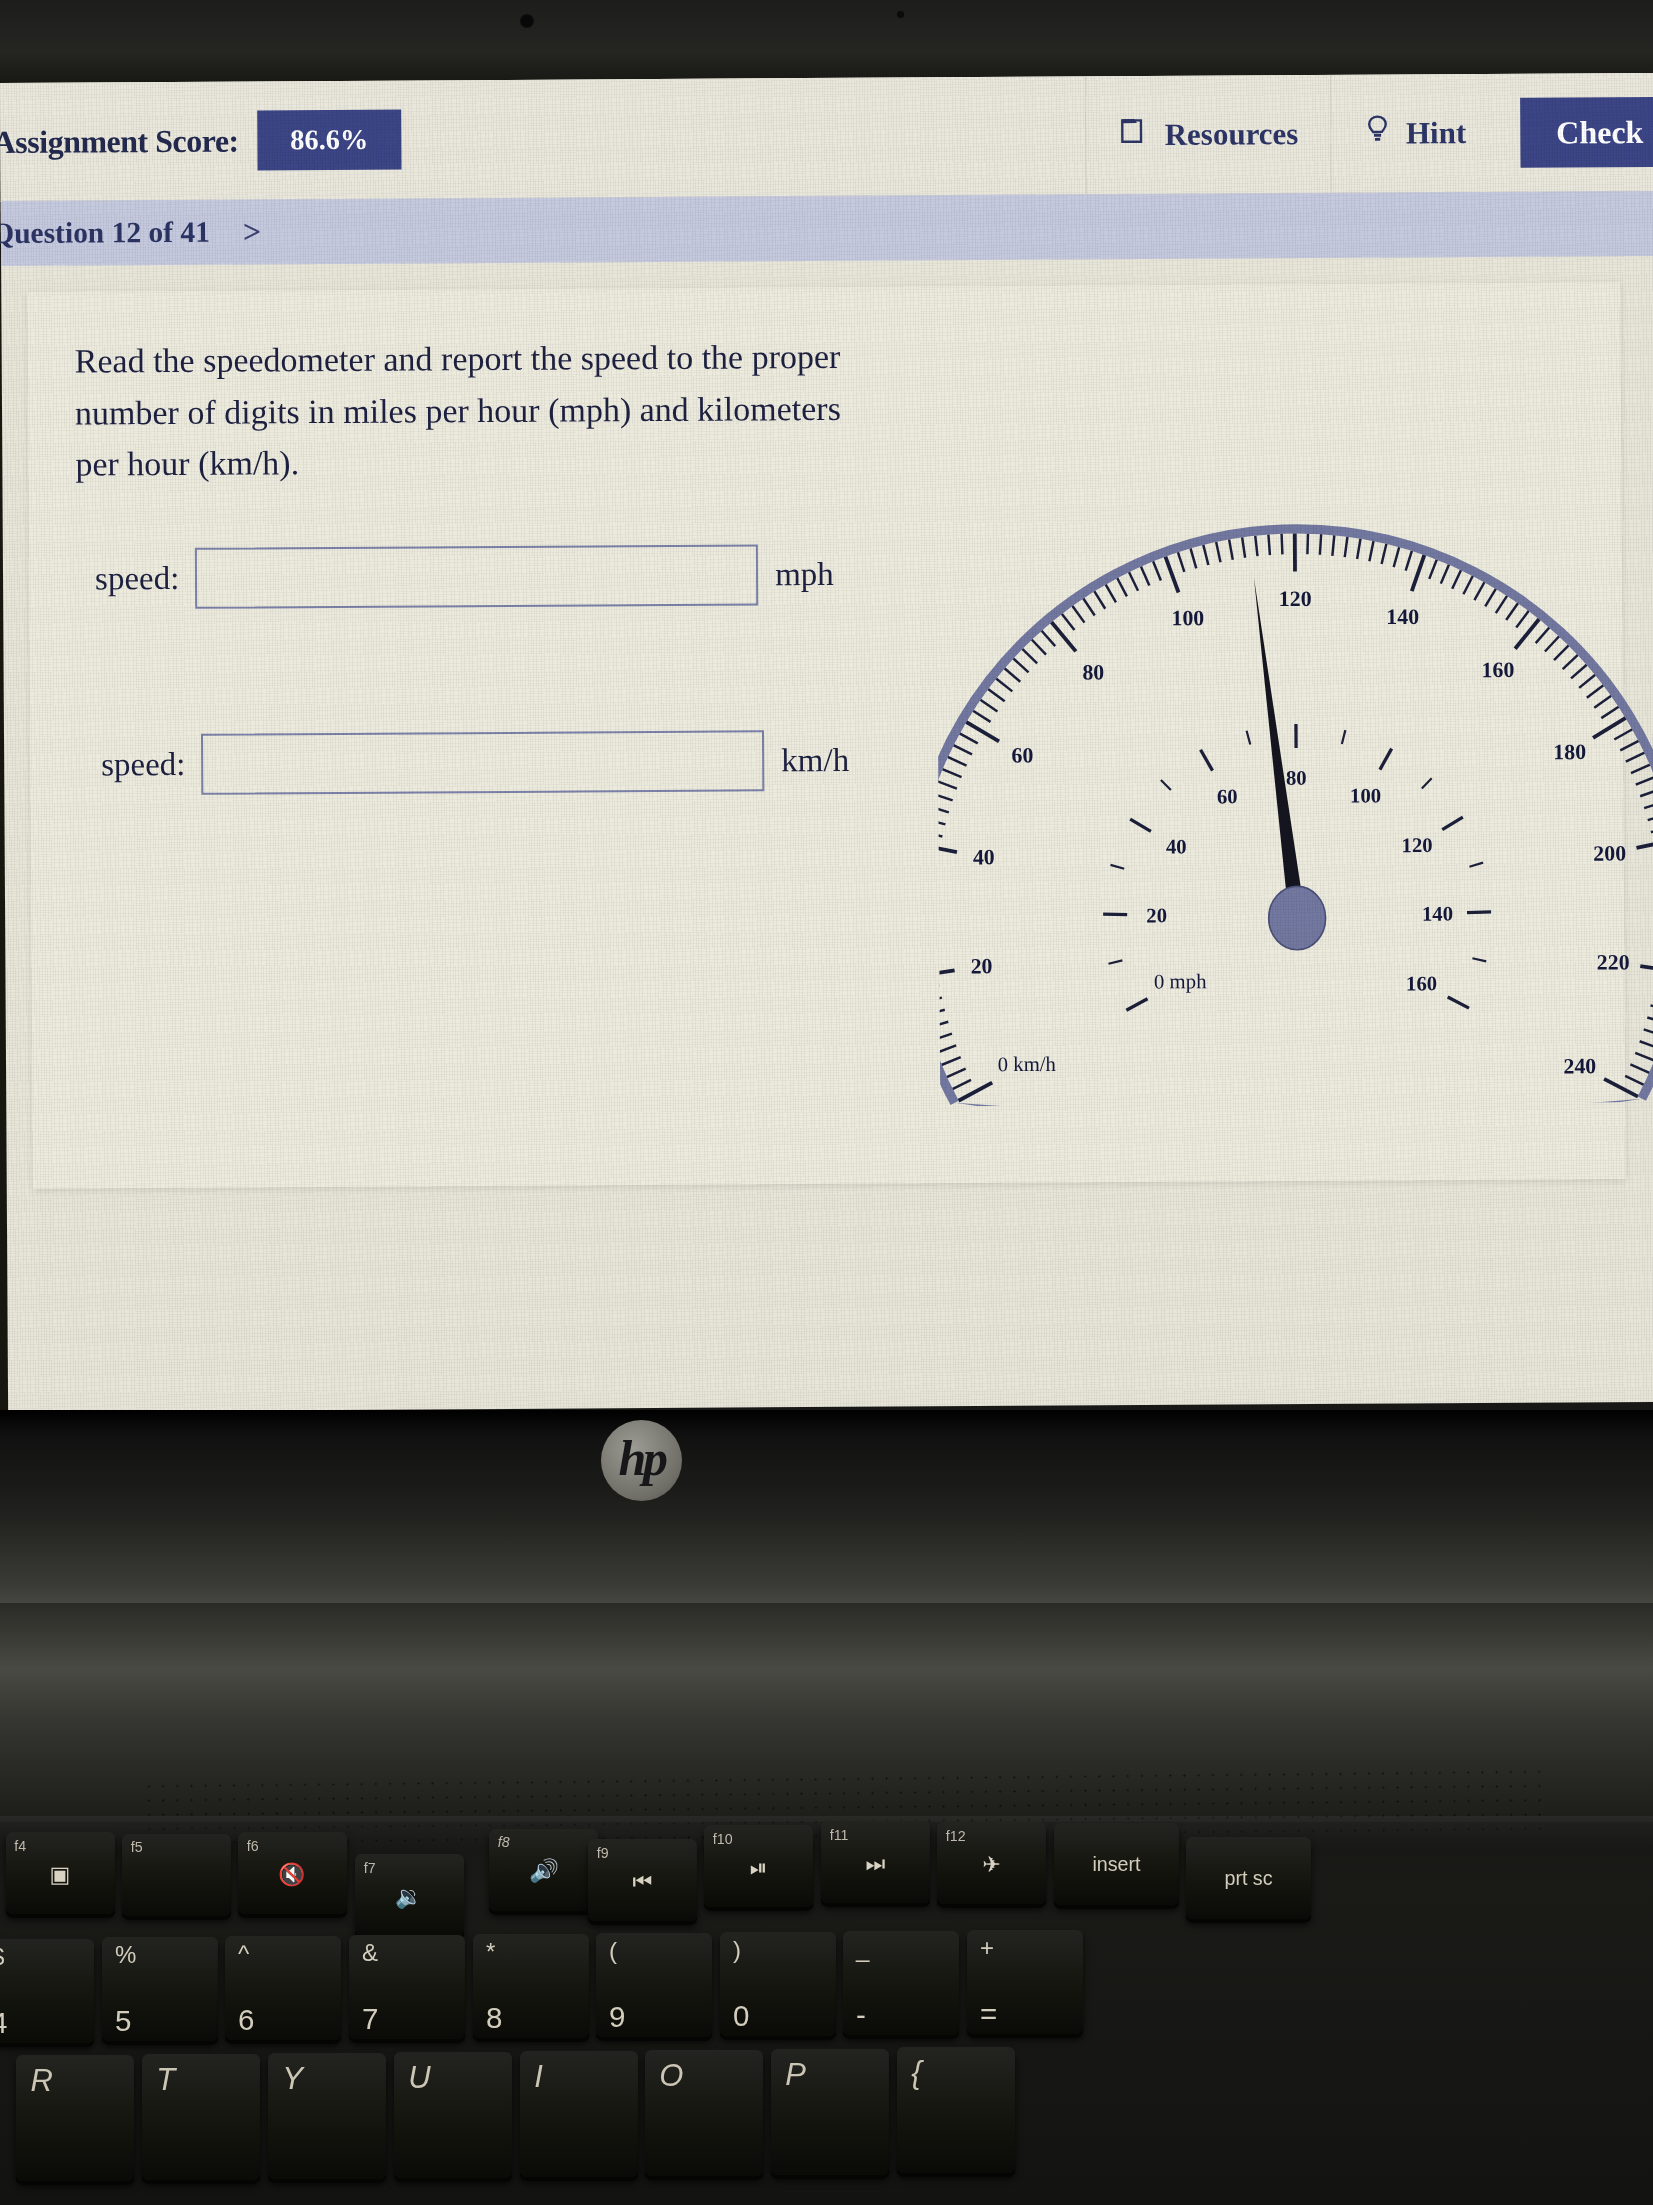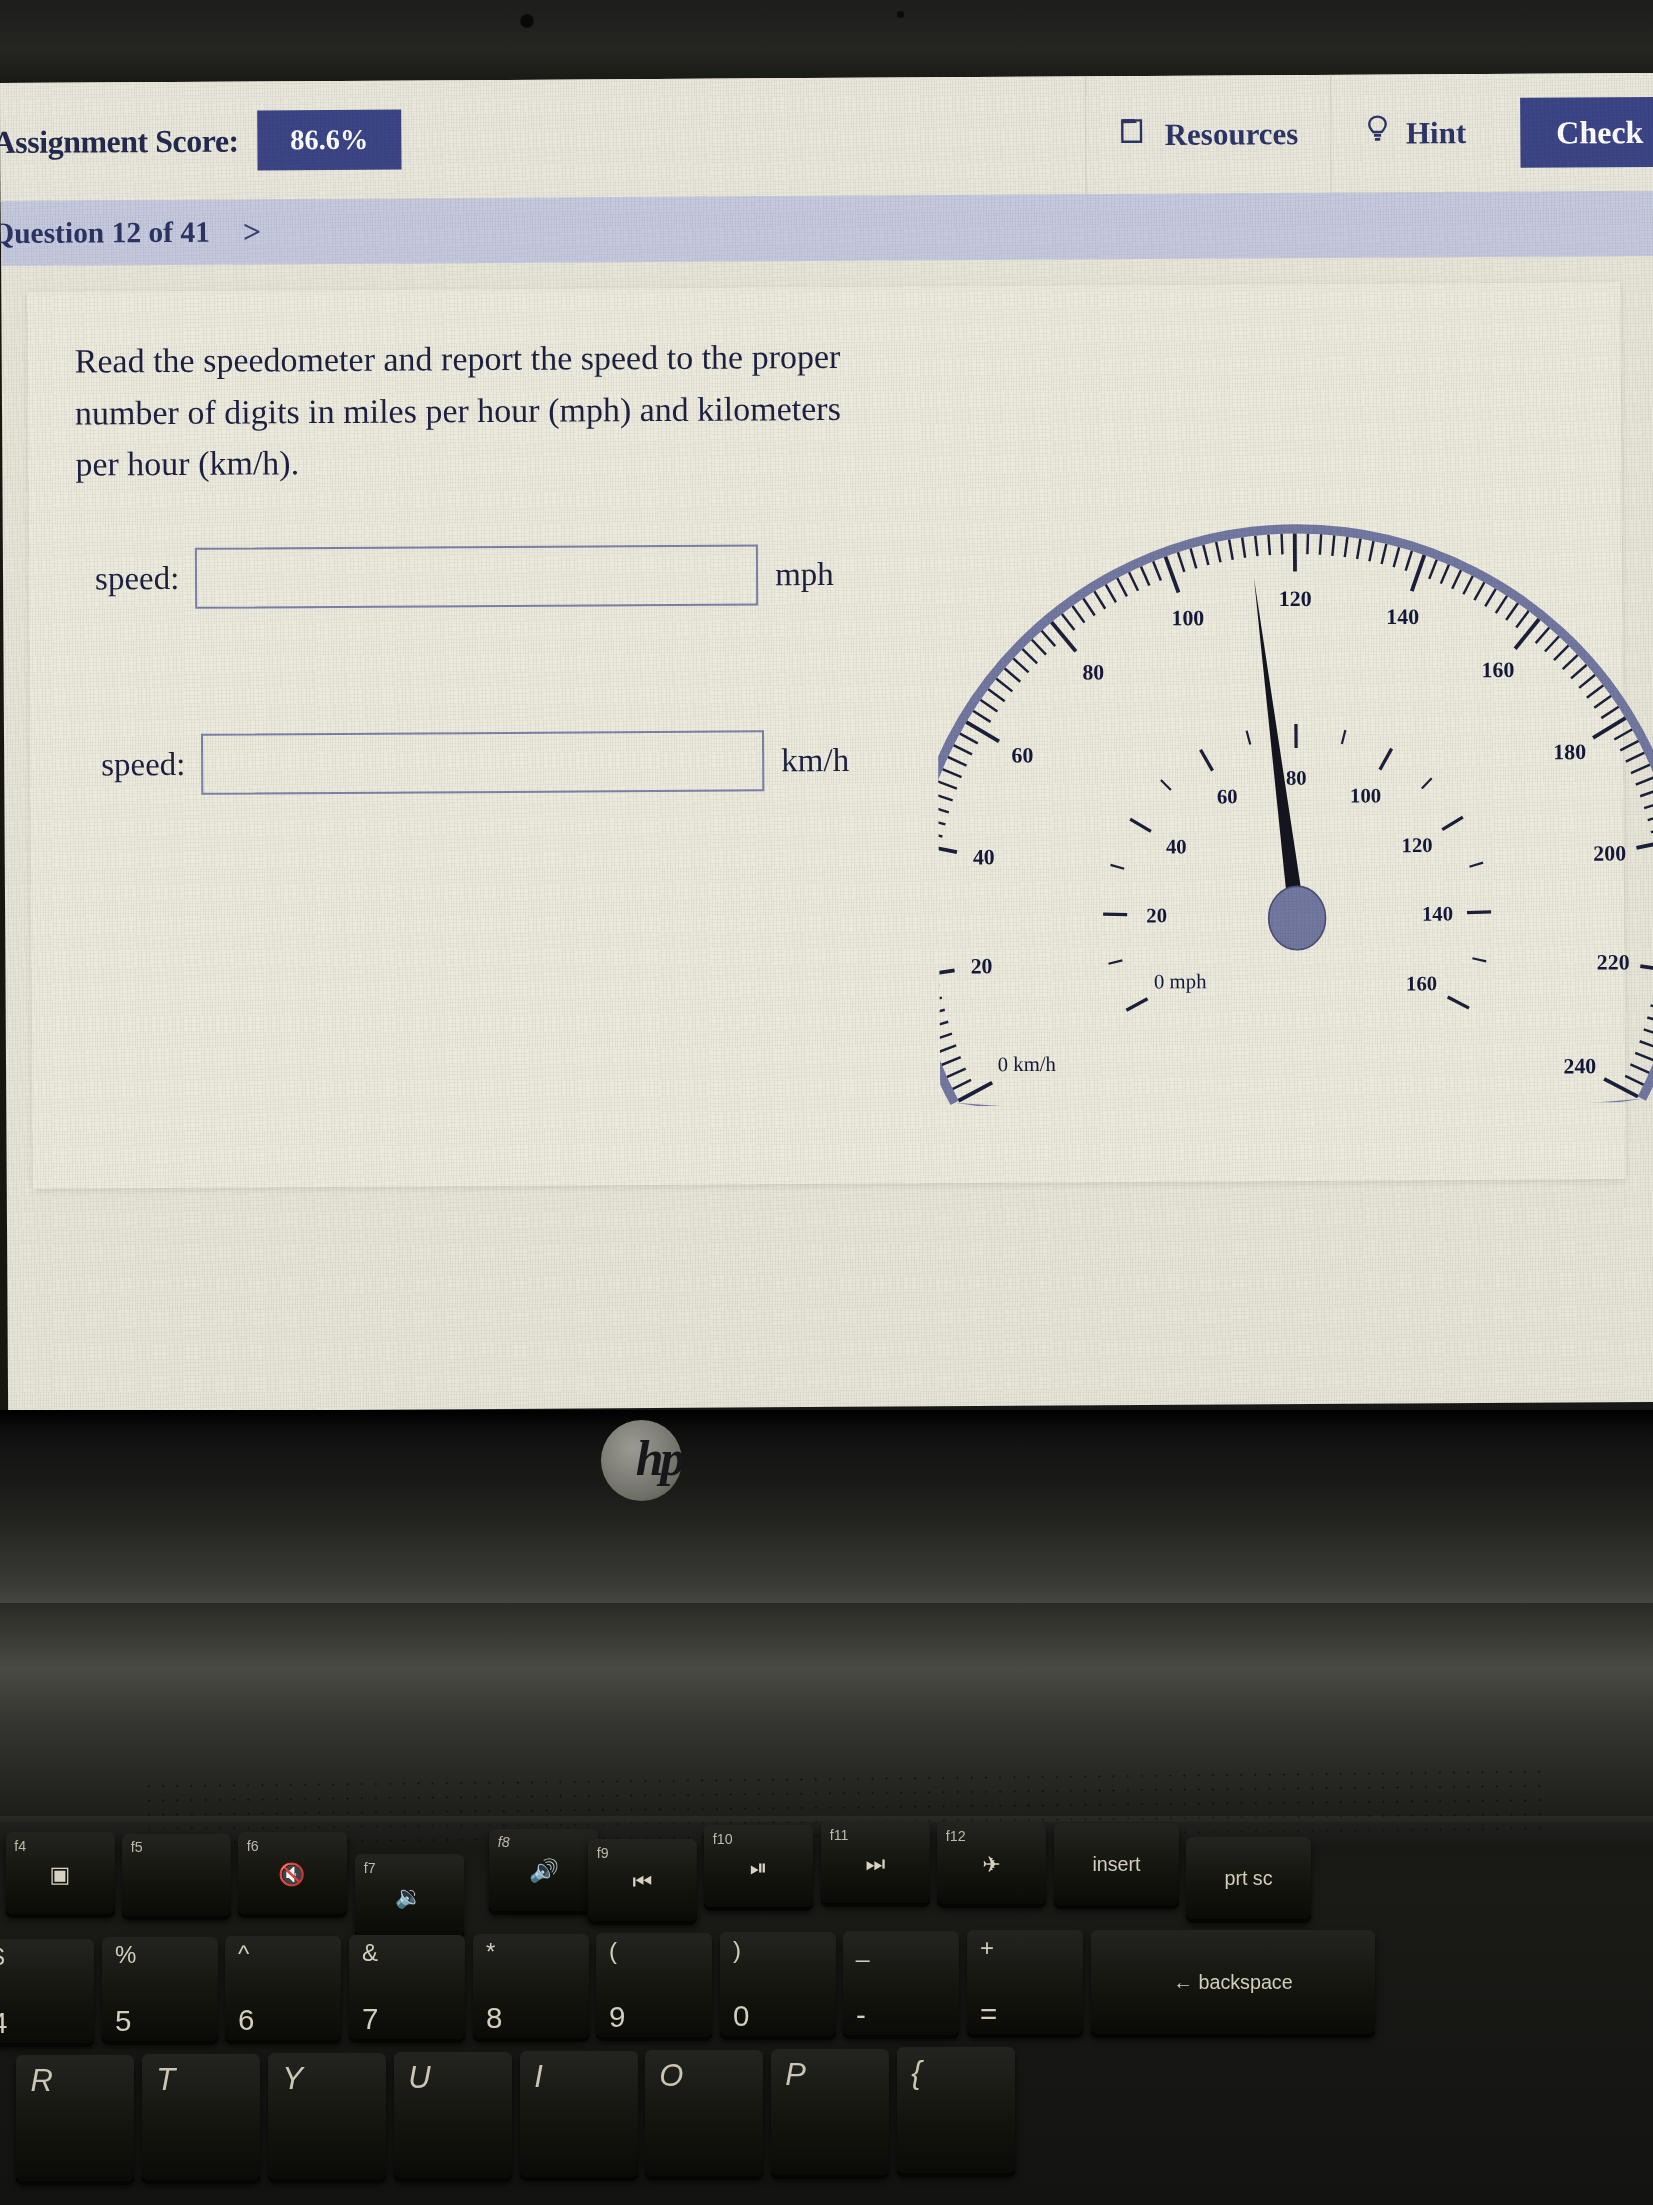--- a/index.html
+++ b/index.html
@@ -68,21 +68,21 @@
   .lbl-unit{font-family:"Liberation Serif",serif;font-size:38px;fill:#14183a;}
 
   
   #base{position:absolute;left:0;top:1410px;width:1654px;height:795px;
      background:linear-gradient(180deg,#0d0d0b 0%,#131311 6%,#232320 14%,#3a3a36 22%,#55554f 27%,
         #4a4a45 31%,#242421 37%,#141412 46%,#1a1a17 60%,#131311 100%);}
   #hinge{position:absolute;left:0;top:1410px;width:1654px;height:66px;
      background:linear-gradient(180deg,#000 0%,#111 40%,#191917 100%);}
   #hp-logo{position:absolute;left:601px;top:1420px;width:81px;height:81px;border-radius:50%;
      background:radial-gradient(circle at 40% 35%,#9b9b93,#6e6e67 70%,#4a4a45 100%);
-     display:flex;align-items:center;justify-content:flex-end;}
+     display:flex;align-items:center;justify-content:center;}
   #hp-logo span{font-family:"Liberation Serif",serif;font-style:italic;font-weight:bold;
      font-size:50px;color:#17171a;line-height:1;letter-spacing:-3.3px;margin-top:-4.4px;}
   #palmrest{position:absolute;left:0;top:1603px;width:1654px;height:219px;
      background:linear-gradient(180deg,#2a2a26 0%,#3d3d38 18%,#4a4a44 30%,#343430 55%,#1c1c19 100%);}
   #speaker-grille{position:absolute;left:142px;top:1772px;width:1400px;height:66px;
      background-image:radial-gradient(circle,#000 0.9px,transparent 1.1px);
      background-size:14.2px 14.2px;opacity:.55;transform:rotate(-0.6deg);}
 
   
   #keyboard{position:absolute;left:0;top:1821px;width:1654px;height:384px;overflow:hidden;}
@@ -419,23 +419,20 @@
       <span class="bot">0</span>
     </div>
     <div class="key " style="left: 843px; top: 110px; width: 116px; height: 104px;">
       <span class="top">_</span>
       <span class="bot">-</span>
     </div>
     <div class="key " style="left: 967px; top: 109px; width: 116px; height: 104px;">
       <span class="top">+</span>
       <span class="bot">=</span>
     </div>
-    <div class="key " style="left: 1091px; top: 109px; width: 284px; height: 104px;">
-      <span class="kl">←   backspace</span>
-    </div>
     <div class="key " style="left: 16.4px; top: 234px; width: 118px; height: 126px;">
       <span class="letter">R</span>
     </div>
     <div class="key " style="left: 142px; top: 233px; width: 118px; height: 126px;">
       <span class="letter">T</span>
     </div>
     <div class="key " style="left: 268px; top: 232px; width: 118px; height: 126px;">
       <span class="letter">Y</span>
     </div>
     <div class="key " style="left: 394px; top: 231px; width: 118px; height: 126px;">

